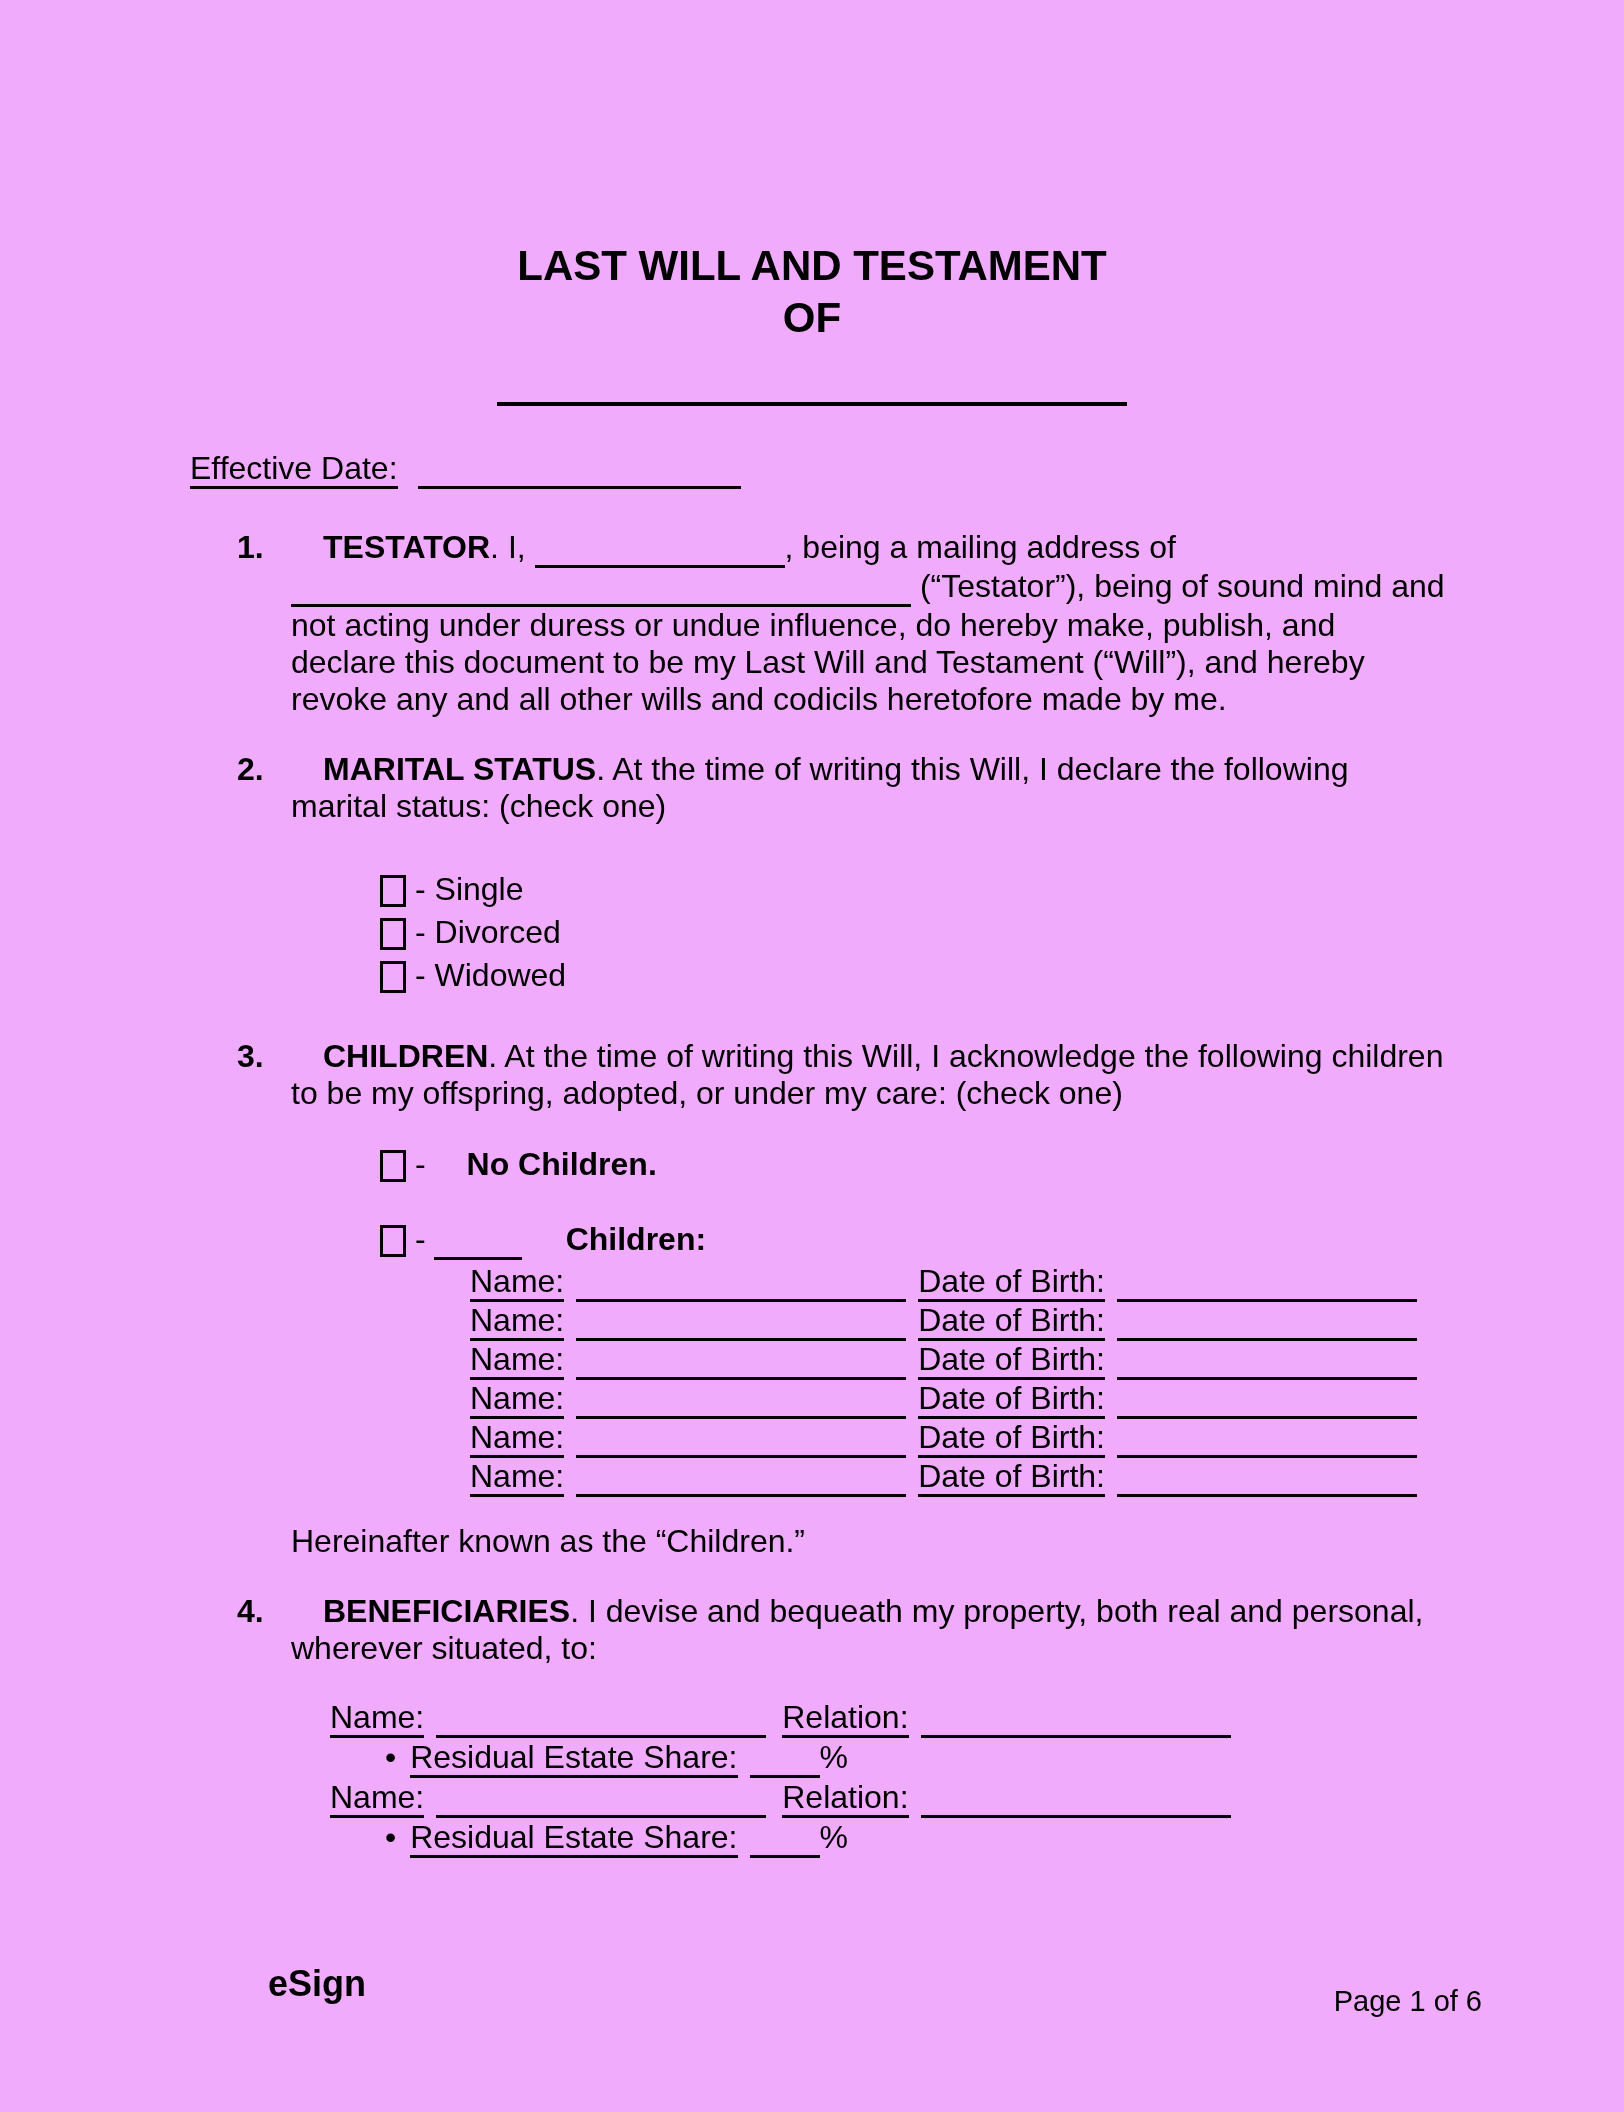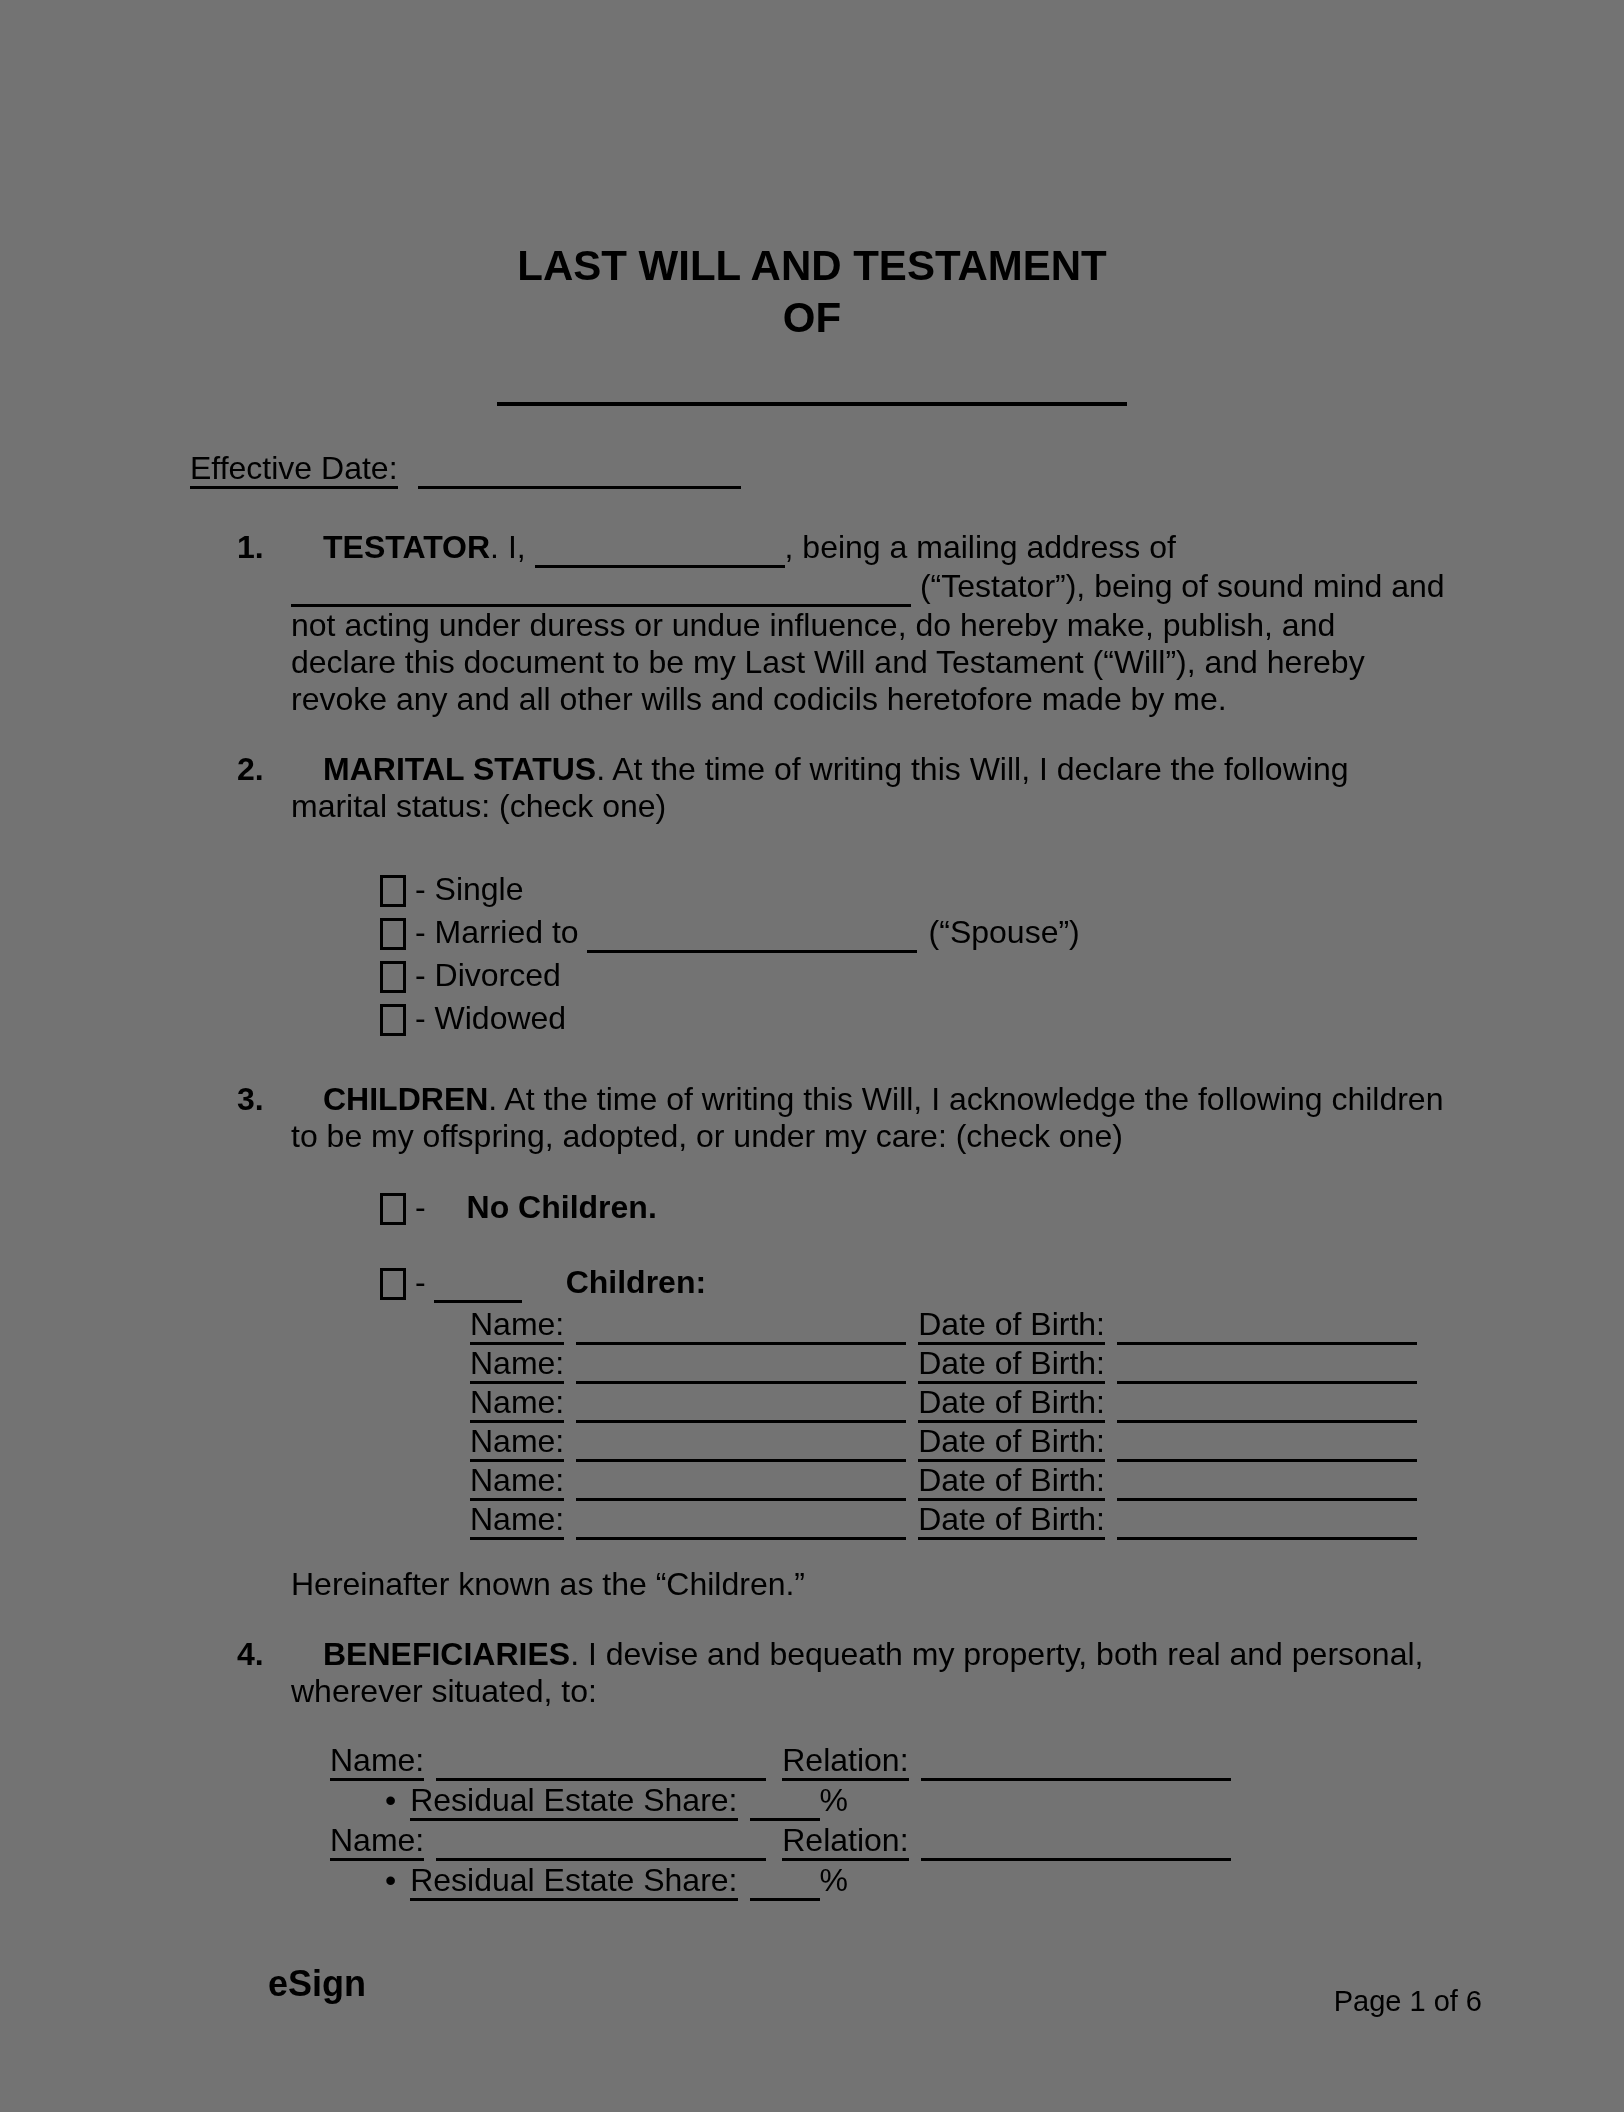--- a/index.html
+++ b/index.html
@@ -1,21 +1,21 @@
 <!DOCTYPE html>
 <html><head>
 <meta charset="utf-8">
 <style>
   * { margin: 0; padding: 0; box-sizing: border-box; }
   html, body { background: #ffffff; }
   .page {
     position: relative;
     width: 1624px;
     height: 2112px;
-    background: #737373;
+    background: #f0abfc;
     color: #000000;
     font-family: "Liberation Sans", sans-serif;
     font-size: 32px;
     line-height: 37px;
     overflow: hidden;
   }
   .title {
     margin-top: 240px;
     text-align: center;
     font-weight: bold;
@@ -126,23 +126,20 @@
 
     <div class="sec sec-marital">
       <div class="sec-num">2.</div>
       <div class="sec-body">
         <p><span class="b">MARITAL STATUS</span><span>. At the time of writing this Will, I declare the following marital status: (check one)</span></p>
         <div class="chk-list">
           <div class="chk-row">
             <span class="checkbox"></span><span>- Single</span>
           </div>
           <div class="chk-row">
-            <span class="checkbox"></span><span>- Married to</span><span class="blank w345"></span><span>(“Spouse”)</span>
-          </div>
-          <div class="chk-row">
             <span class="checkbox"></span><span>- Divorced</span>
           </div>
           <div class="chk-row">
             <span class="checkbox"></span><span>- Widowed</span>
           </div>
         </div>
       </div>
     </div>
 
     <div class="sec sec-children">

